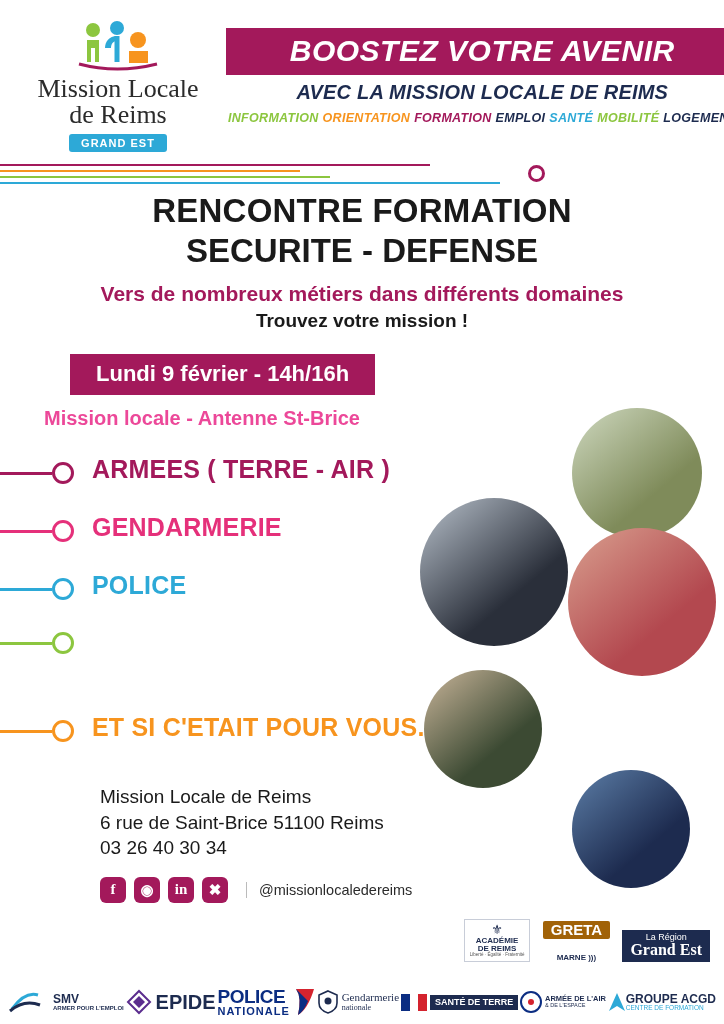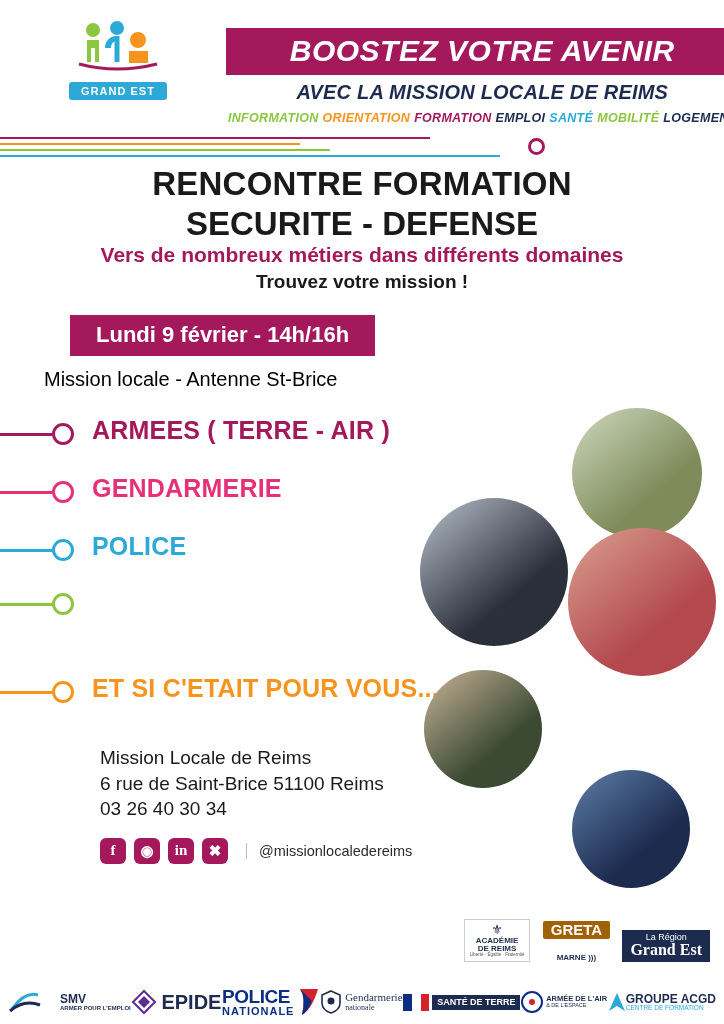--- a/index.html
+++ b/index.html
@@ -40,29 +40,29 @@
   .divider .ln { position:absolute; left:0; height: 2px; }
   .divider .dot {
     position:absolute; width: 17px; height:17px; border-radius:50%;
     border: 3px solid #a3195b; background:#fff; top: 1px;
   }
 
   
   .title-wrap { text-align:center; margin-top: 6px; }
   .title1 { font-size: 33px; font-weight:bold; letter-spacing: 0.2px; color:#1a1a1a; }
   .title2 { font-size: 33px; font-weight:bold; margin-top: 2px; color:#1a1a1a; }
-  .subtitle1 { color:#a3195b; font-weight:bold; font-size: 21px; }
+  .subtitle1 { color:#a3195b; font-weight:bold; font-size: 21px; margin-top: 12px; }
   .subtitle2 { color:#1a1a1a; font-weight:bold; font-size: 19px; margin-top: 4px; }
 
   
   .date-bar {
     margin-top: 22px; background:#a3195b; color:#fff; font-weight:bold; font-size: 22px;
     display:inline-block; padding: 7px 26px 8px 26px;
   }
-  .venue { font-size: 20px; font-weight:normal; margin-top: 12px; color:#000000; padding-left: 44px; }
+  .venue { font-size: 20px; font-weight:bold; margin-top: 12px; color:#ec4899; padding-left: 44px; }
 
   
   .bullets { margin-top: 20px; }
   .bullet-row { position:relative; height: 58px; }
   .bullet-row .bline { position:absolute; left: 0; top: 22px; height: 3px; width: 52px; }
   .bullet-row .bdot {
     position:absolute; left: 52px; top: 12px; width: 22px; height: 22px; border-radius:50%;
     background:#fff; border: 3px solid #000;
   }
   .bullet-row .blabel {
@@ -109,20 +109,24 @@
         <circle cx="50" cy="10" r="7" fill="#8cc63f"></circle>
         <path d="M44 20 h12 v22 h-4 v-14 h-4 v14 h-4 z" fill="#8cc63f"></path>
         <circle cx="74" cy="8" r="7" fill="#2da9d7"></circle>
         <path d="M74 16 c-8 0 -12 6 -12 12 h6 c0 -4 2 -7 6 -7 z" fill="#2da9d7"></path>
         <path d="M74 16 v26" stroke="#2da9d7" stroke-width="5" fill="none"></path>
         <circle cx="95" cy="20" r="8" fill="#f7941e"></circle>
         <path d="M86 31 h19 v12 h-19 z" fill="#f7941e"></path>
         <path d="M36 44 q38 10 78 0" stroke="#a3195b" stroke-width="3" fill="none"></path>
       </svg>
     </div>
+    <div class="logo-text">
+      <span>Mission Locale</span>
+      <span class="l2">de Reims</span>
+    </div>
     <div class="logo-badge">GRAND EST</div>
   </div>
 
   <div class="header-right">
     <div class="boost-line">BOOSTEZ VOTRE AVENIR</div>
     <div class="sub-line">AVEC LA MISSION LOCALE DE REIMS</div>
     <div class="keywords"><span style="color: rgb(140, 198, 63);">INFORMATION</span><span style="color: rgb(247, 148, 30);">ORIENTATION</span><span style="color: rgb(163, 25, 91);">FORMATION</span><span style="color: rgb(29, 43, 79);">EMPLOI</span><span style="color: rgb(45, 169, 215);">SANTÉ</span><span style="color: rgb(140, 198, 63);">MOBILITÉ</span><span style="color: rgb(29, 43, 79);">LOGEMENT</span></div>
   </div>
 </div>
 
@@ -219,21 +223,21 @@
   </div>
 
   <div class="plogo" style="background:#1d2b4f;color:#fff;padding:3px 8px;min-width:86px;">
     <div style="font-size:9px;">La Région</div>
     <div style="font-size:16px;font-weight:bold;font-family:'Liberation Serif',serif;">Grand Est</div>
   </div>
 </div>
 
 <div class="partners-bottom">
 
-  <div class="plogo" style="display:flex;align-items:center;gap:18px;">
+  <div class="plogo" style="display:flex;align-items:center;gap:11px;">
     <svg width="34" height="26" viewBox="0 0 34 26">
         <path d="M4 20 q13 -18 26 -14" stroke="#2da9d7" stroke-width="3" fill="none"></path>
         <path d="M2 22 q14 -12 30 -6" stroke="#1d2b4f" stroke-width="3" fill="none"></path>
       </svg>
     <div style="text-align:left;">
       <div style="font-size:12px;font-weight:bold;color:#1d2b4f;">SMV</div>
       <div style="font-size:6px;font-weight:bold;color:#1d2b4f;">ARMER POUR L'EMPLOI</div>
     </div>
   </div>
 

